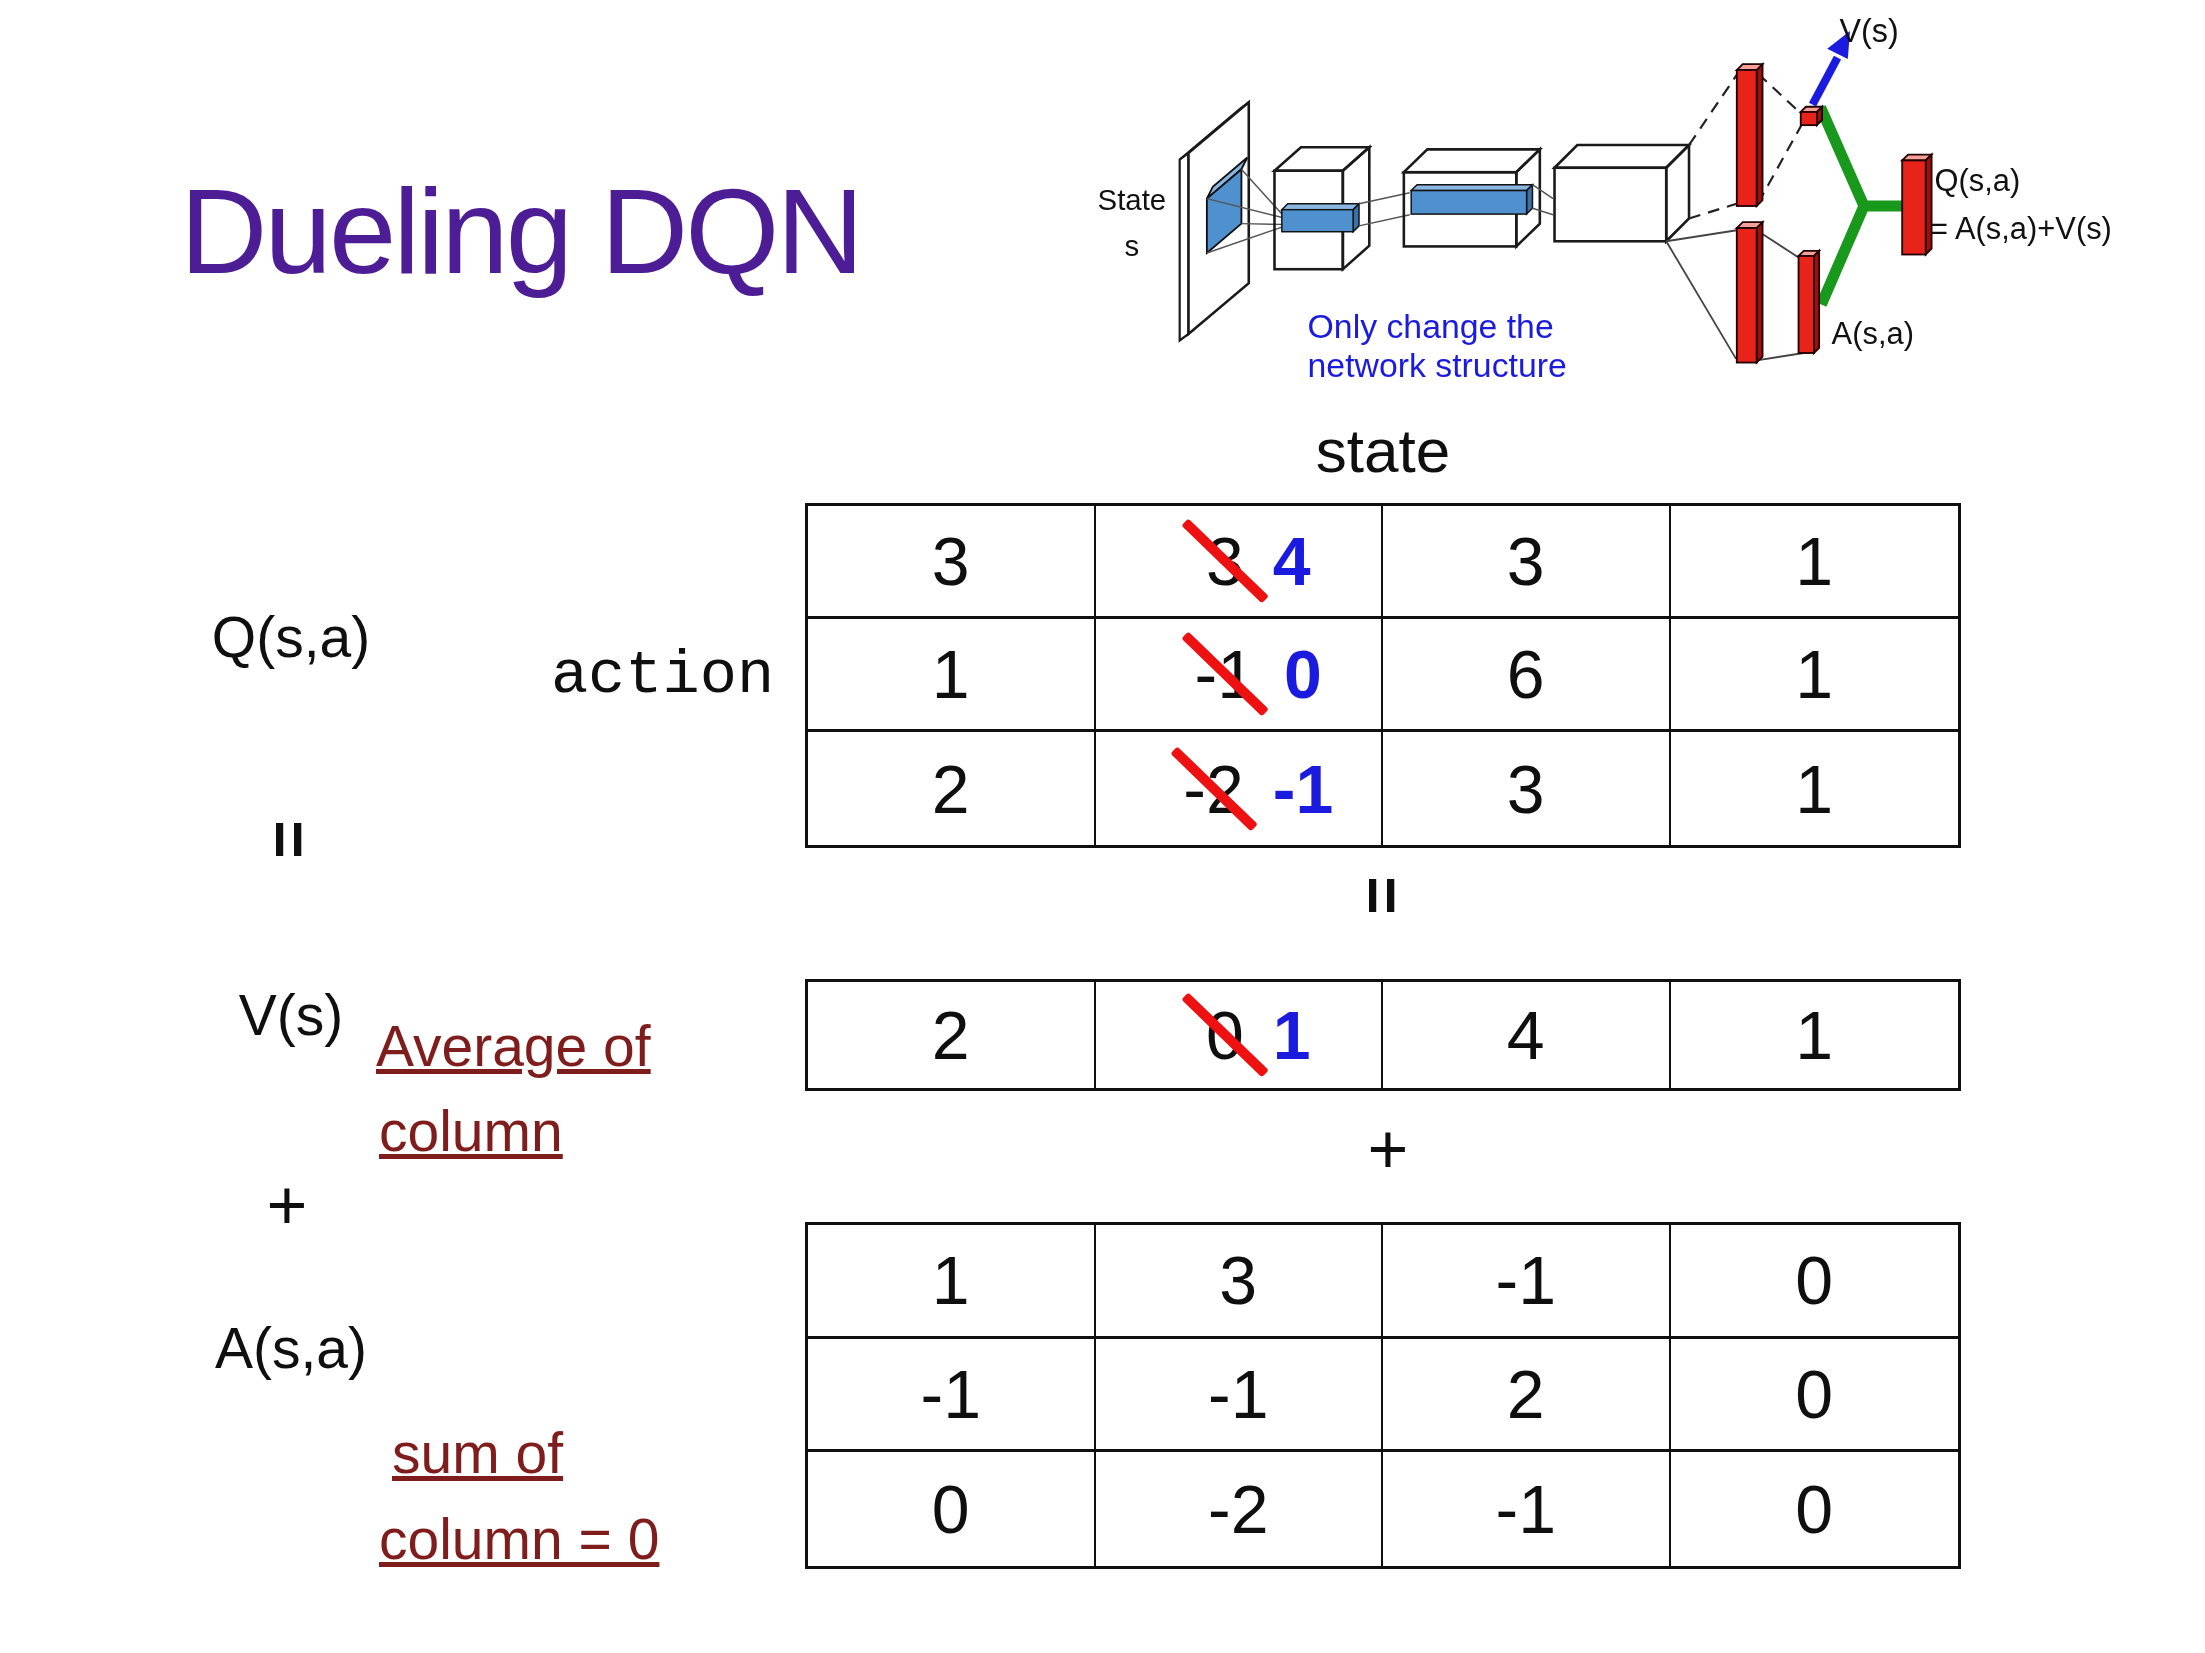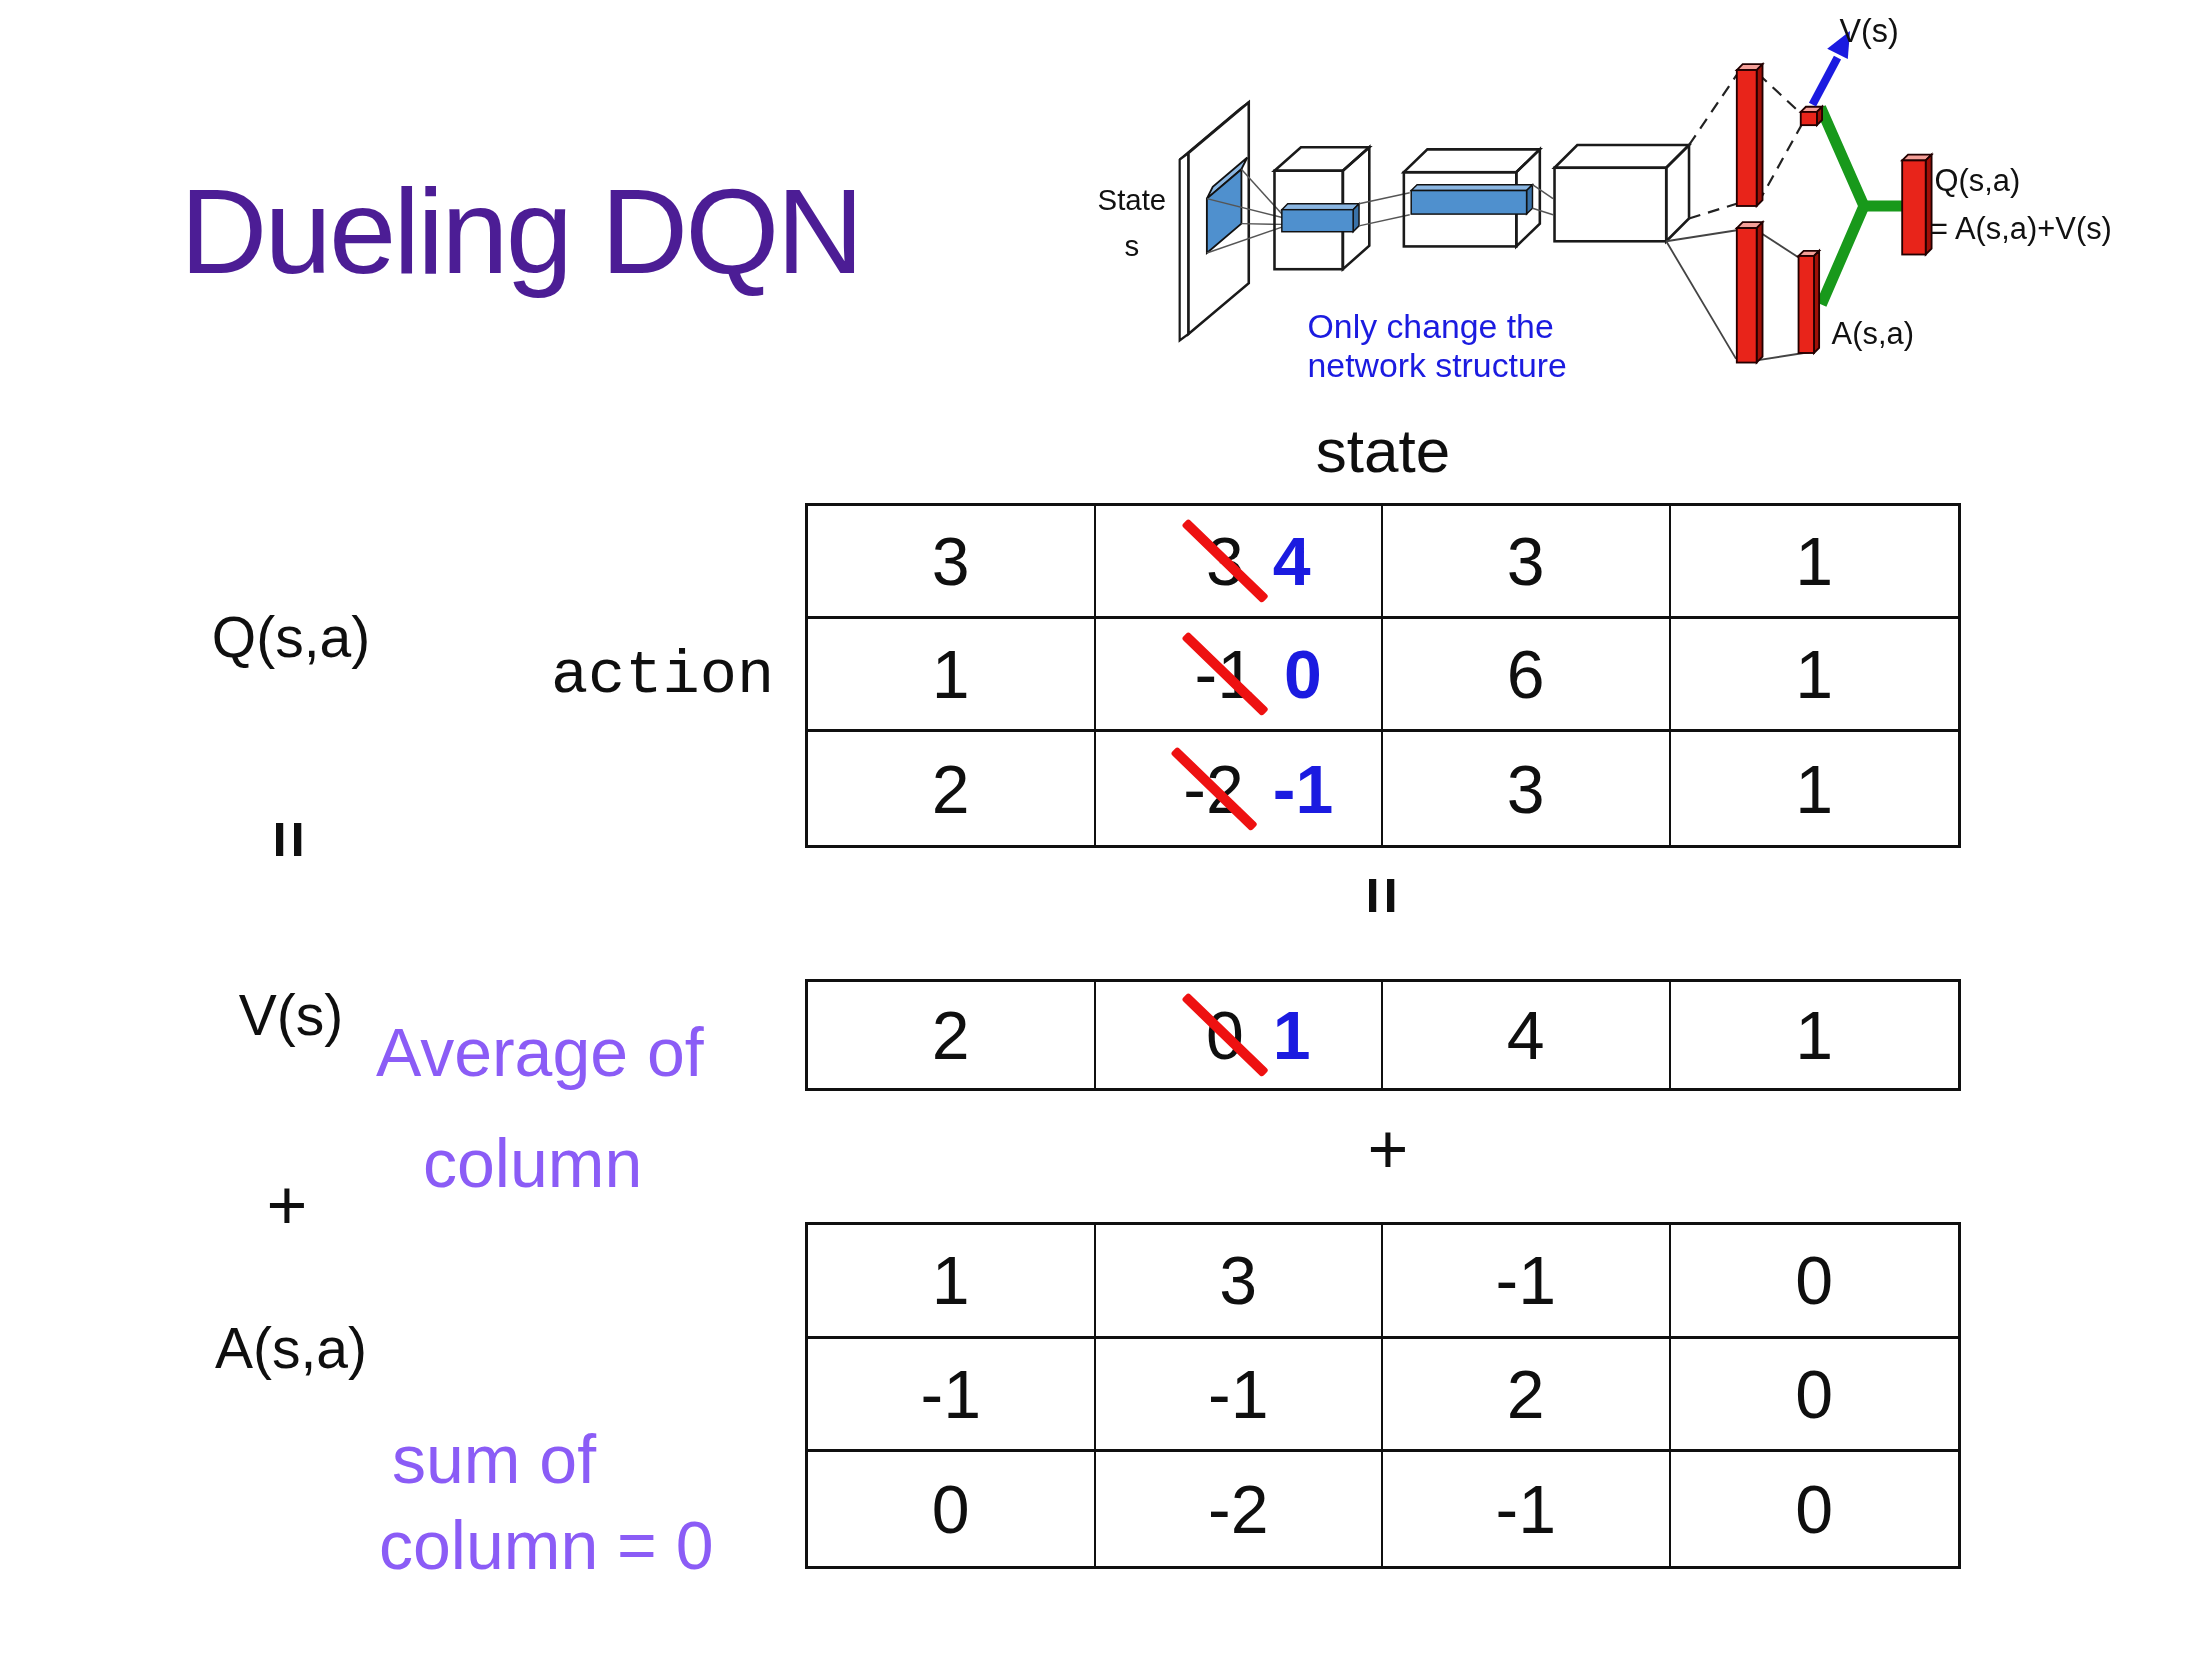--- a/index.html
+++ b/index.html
@@ -3,21 +3,21 @@
 <meta charset="utf-8">
 <style>
   html,body{margin:0;padding:0;background:#fff;}
   body{width:2205px;height:1654px;overflow:hidden;}
   .slide{position:relative;width:2205px;height:1654px;background:#ffffff;
          font-family:"Liberation Sans",sans-serif;color:#0f0f0f;}
   .abs{position:absolute;}
   .title{font-size:121px;letter-spacing:-2.9px;color:#4c1d95;line-height:1;white-space:nowrap;}
   .hdr{font-size:62px;line-height:1;text-align:center;}
   .sidelbl{font-size:57px;line-height:1;text-align:center;}
-  .bluetxt{font-size:68px;line-height:1;color:#8b5cf6;white-space:nowrap;}
+  .bluetxt{font-size:57px;line-height:1;color:#7f1d1d;white-space:nowrap;text-decoration:underline;}
   .plus{font-size:70px;line-height:1;text-align:center;}
   .eqrot{font-size:66px;font-weight:700;line-height:1;display:flex;align-items:center;justify-content:center;
          width:81px;height:81px;transform:rotate(90deg);}
   
   .tbl{position:absolute;left:805px;width:1156px;display:grid;box-sizing:border-box;
        border:3.7px solid #101010;background:#fff;grid-template-columns:repeat(4,1fr);}
   .tbl.q{top:503px;height:345px;grid-template-rows:repeat(3,1fr);}
   .tbl.v{top:979px;height:112px;grid-template-rows:1fr;}
   .tbl.a{top:1222px;height:347px;grid-template-rows:repeat(3,1fr);}
   .cell{position:relative;display:flex;align-items:center;justify-content:center;
@@ -165,21 +165,21 @@
 
   <div class="abs hdr" style="left:541px;top:645px;width:243px;font-family:Liberation Mono, monospace;">action</div>
 
   <div class="abs sidelbl" style="left:133px;top:609px;width:316px;">Q(s,a)</div>
   <div class="abs eqrot" style="left:249px;top:799px;">=</div>
   <div class="abs sidelbl" style="left:144px;top:987px;width:294px;">V(s)</div>
   <div class="abs plus" style="left:243px;top:1170px;width:88px;">+</div>
   <div class="abs sidelbl" style="left:144px;top:1320px;width:294px;">A(s,a)</div>
 
   <div class="abs bluetxt" style="left:376px;top:1018px;">Average of</div>
-  <div class="abs bluetxt" style="left:379px;top:1129px;margin-left:44px;">column</div>
+  <div class="abs bluetxt" style="left:379px;top:1103px;">column</div>
   <div class="abs bluetxt" style="left:392px;top:1425px;">sum of</div>
   <div class="abs bluetxt" style="left:379px;top:1511px;">column = 0</div>
 
   <div class="abs eqrot" style="left:1342px;top:855px;">=</div>
   <div class="abs plus" style="left:1344px;top:1114px;width:88px;">+</div>
 
   <div class="tbl q">
     <div class="cell">
         <span class="num">3</span>
       </div>

